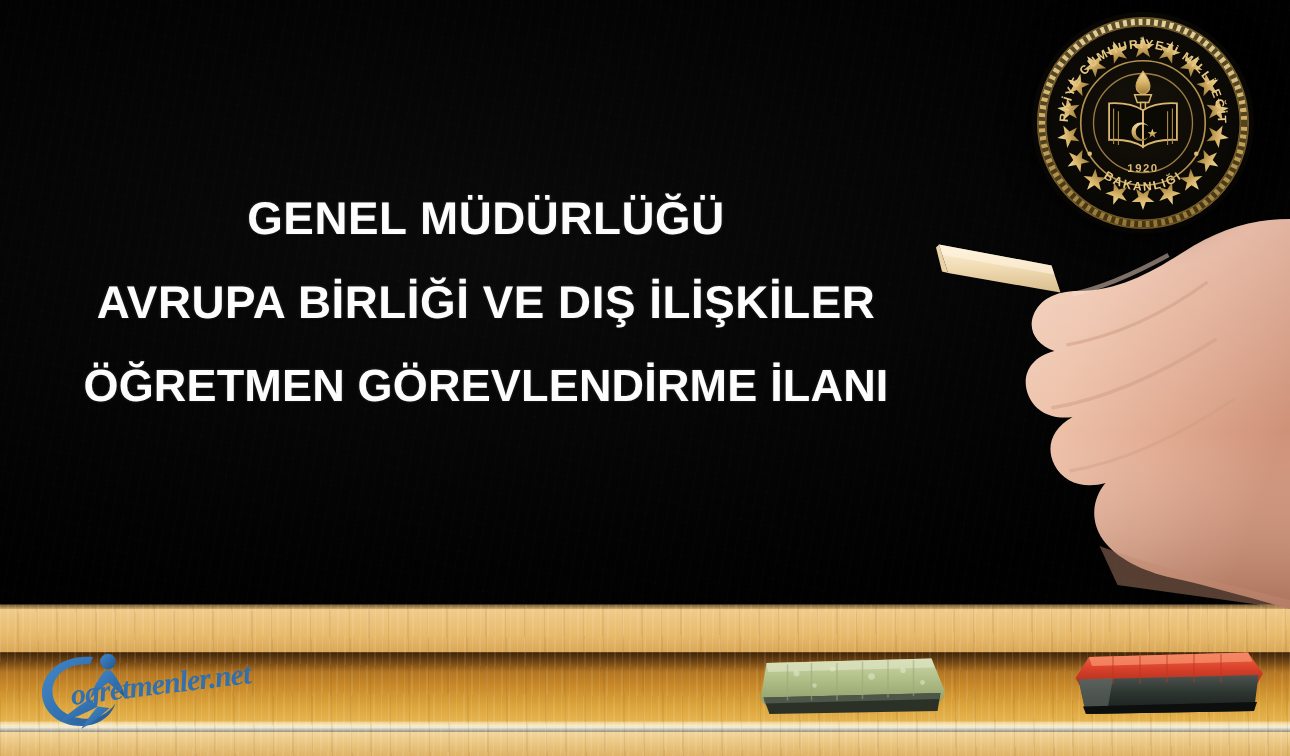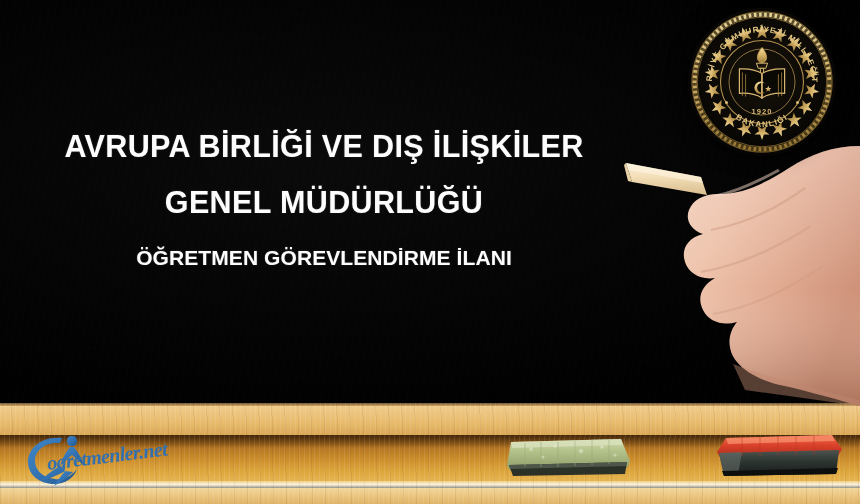--- a/index.html
+++ b/index.html
@@ -47,21 +47,21 @@
     color:#fdfdfd;
     font-weight:700;
     font-size:30.5px;
     line-height:56px;
     letter-spacing:.012em;
     white-space:nowrap;
     text-shadow:0 0 2px rgba(255,255,255,.22), 0 1px 1px rgba(0,0,0,.9);
   }
   .headline .line-1{ font-size:30.5px; }
   .headline .line-2{ font-size:30.5px; }
-  .headline .line-3{ font-size:21px; letter-spacing:.004em; }
+  .headline .line-3{ font-size:30px; letter-spacing:.004em; }
 
   
   .seal{
     position:absolute;
     right:22px; top:6px;
     width:152px; height:152px;
     z-index:5;
     filter:drop-shadow(0 0 10px rgba(0,0,0,.9));
   }
   .seal svg{ display:block; width:152px; height:152px; }
@@ -135,22 +135,22 @@
 </head>
 <body>
 
 <div class="poster">
 
   <div class="board">
     <div class="board-grain"></div>
   </div>
 
   <div class="headline">
+    <div class="line line-2">GENEL MÜDÜRLÜĞÜ</div>
     <div class="line line-1">AVRUPA BİRLİĞİ VE DIŞ İLİŞKİLER</div>
-    <div class="line line-2">GENEL MÜDÜRLÜĞÜ</div>
     <div class="line line-3">ÖĞRETMEN GÖREVLENDİRME İLANI</div>
   </div>
 
   <div class="seal">
     <svg viewBox="0 0 152 152" xmlns="http://www.w3.org/2000/svg" aria-hidden="true">
       <defs>
         <path id="ringTop" d="M 76 76 m -50 0 a 50 50 0 1 1 100 0" fill="none" transform="rotate(0 76 76)"></path>
         <path id="arcTop" d="M 26 76 A 50 50 0 0 1 126 76"></path>
         <path id="arcBottom" d="M 31 76 A 45 45 0 0 0 121 76"></path>
         <radialGradient id="sealBg" cx="50%" cy="45%" r="62%">

